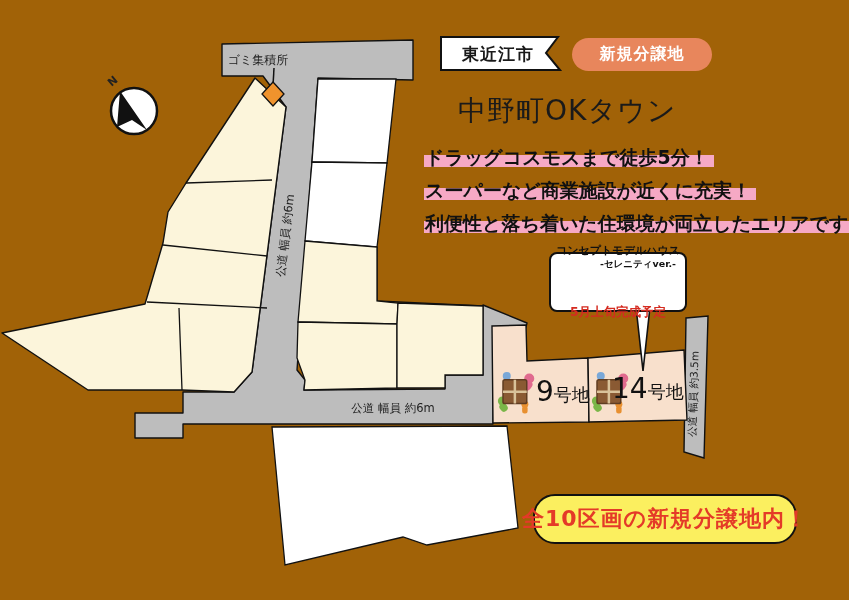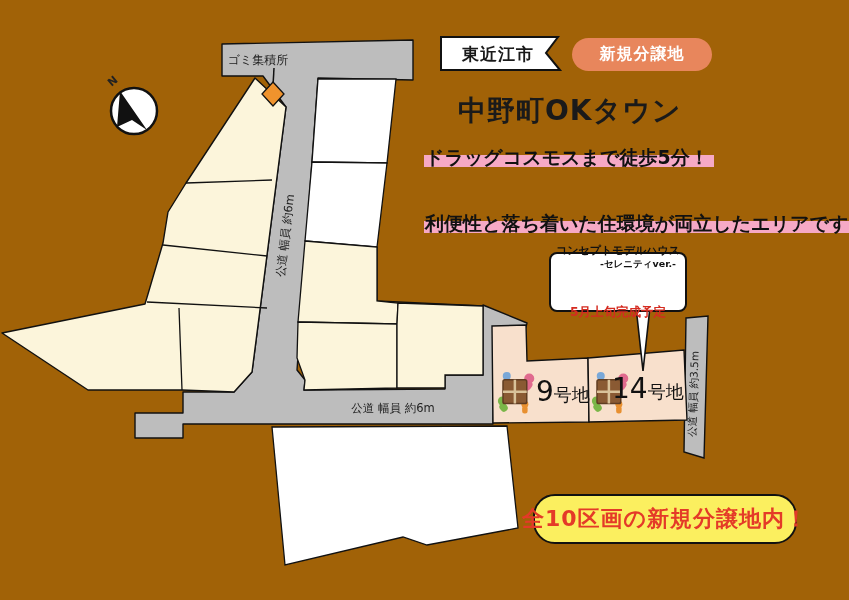--- a/index.html
+++ b/index.html
@@ -15,21 +15,21 @@
     left:450px;top:43px;width:100px;height:24px;
     font-size:17px;font-weight:bold;color:#1a1a1a;letter-spacing:1px;margin-left:12px;
   }
   .new-badge{
     left:572px;top:38px;width:140px;height:33px;border-radius:17px;
     background:#e8865c;color:#ffffff;font-size:16px;font-weight:bold;
     display:flex;align-items:center;justify-content:center;letter-spacing:1px;
   }
   .main-title{
     left:458px;top:92px;width:260px;
-    font-size:28px;font-weight:bold;color:#1a1a1a;letter-spacing:1px;white-space:nowrap;
+    font-size:28px;font-weight:normal;color:#1a1a1a;letter-spacing:1px;white-space:nowrap;
   }
 
   
   .hl{
     left:424px;white-space:nowrap;font-size:19px;font-weight:bold;color:#111;
     line-height:27px;
   }
   .hl span{
     background:linear-gradient(to bottom, rgba(0,0,0,0) 42%, #f6a9c5 42%, #f6a9c5 96%, rgba(0,0,0,0) 96%);
     padding:0 5px 0 1px;
@@ -138,20 +138,21 @@
     </g>
 
     <path d="M441,37 L558,37 L546,53 L560,70 L441,70 Z" fill="#ffffff" stroke="#111" stroke-width="2"></path>
   </svg>
 
   <div class="abs city-box-text">東近江市</div>
   <div class="abs new-badge">新規分譲地</div>
   <div class="abs main-title">中野町OKタウン</div>
 
   <div class="abs hl hl1"><span>ドラッグコスモスまで徒歩5分！</span></div>
+  <div class="abs hl hl2"><span>スーパーなど商業施設が近くに充実！</span></div>
   <div class="abs hl hl3"><span>利便性と落ち着いた住環境が両立したエリアです！</span></div>
 
   <div class="abs callout">
     <div class="c1">コンセプトモデルハウス</div>
     <div class="c2">-セレニティver.-</div>
     <div class="c3">5月上旬完成予定</div>
   </div>
 
   <div class="abs lot-label lot9-label">
     <span class="num">9</span>

